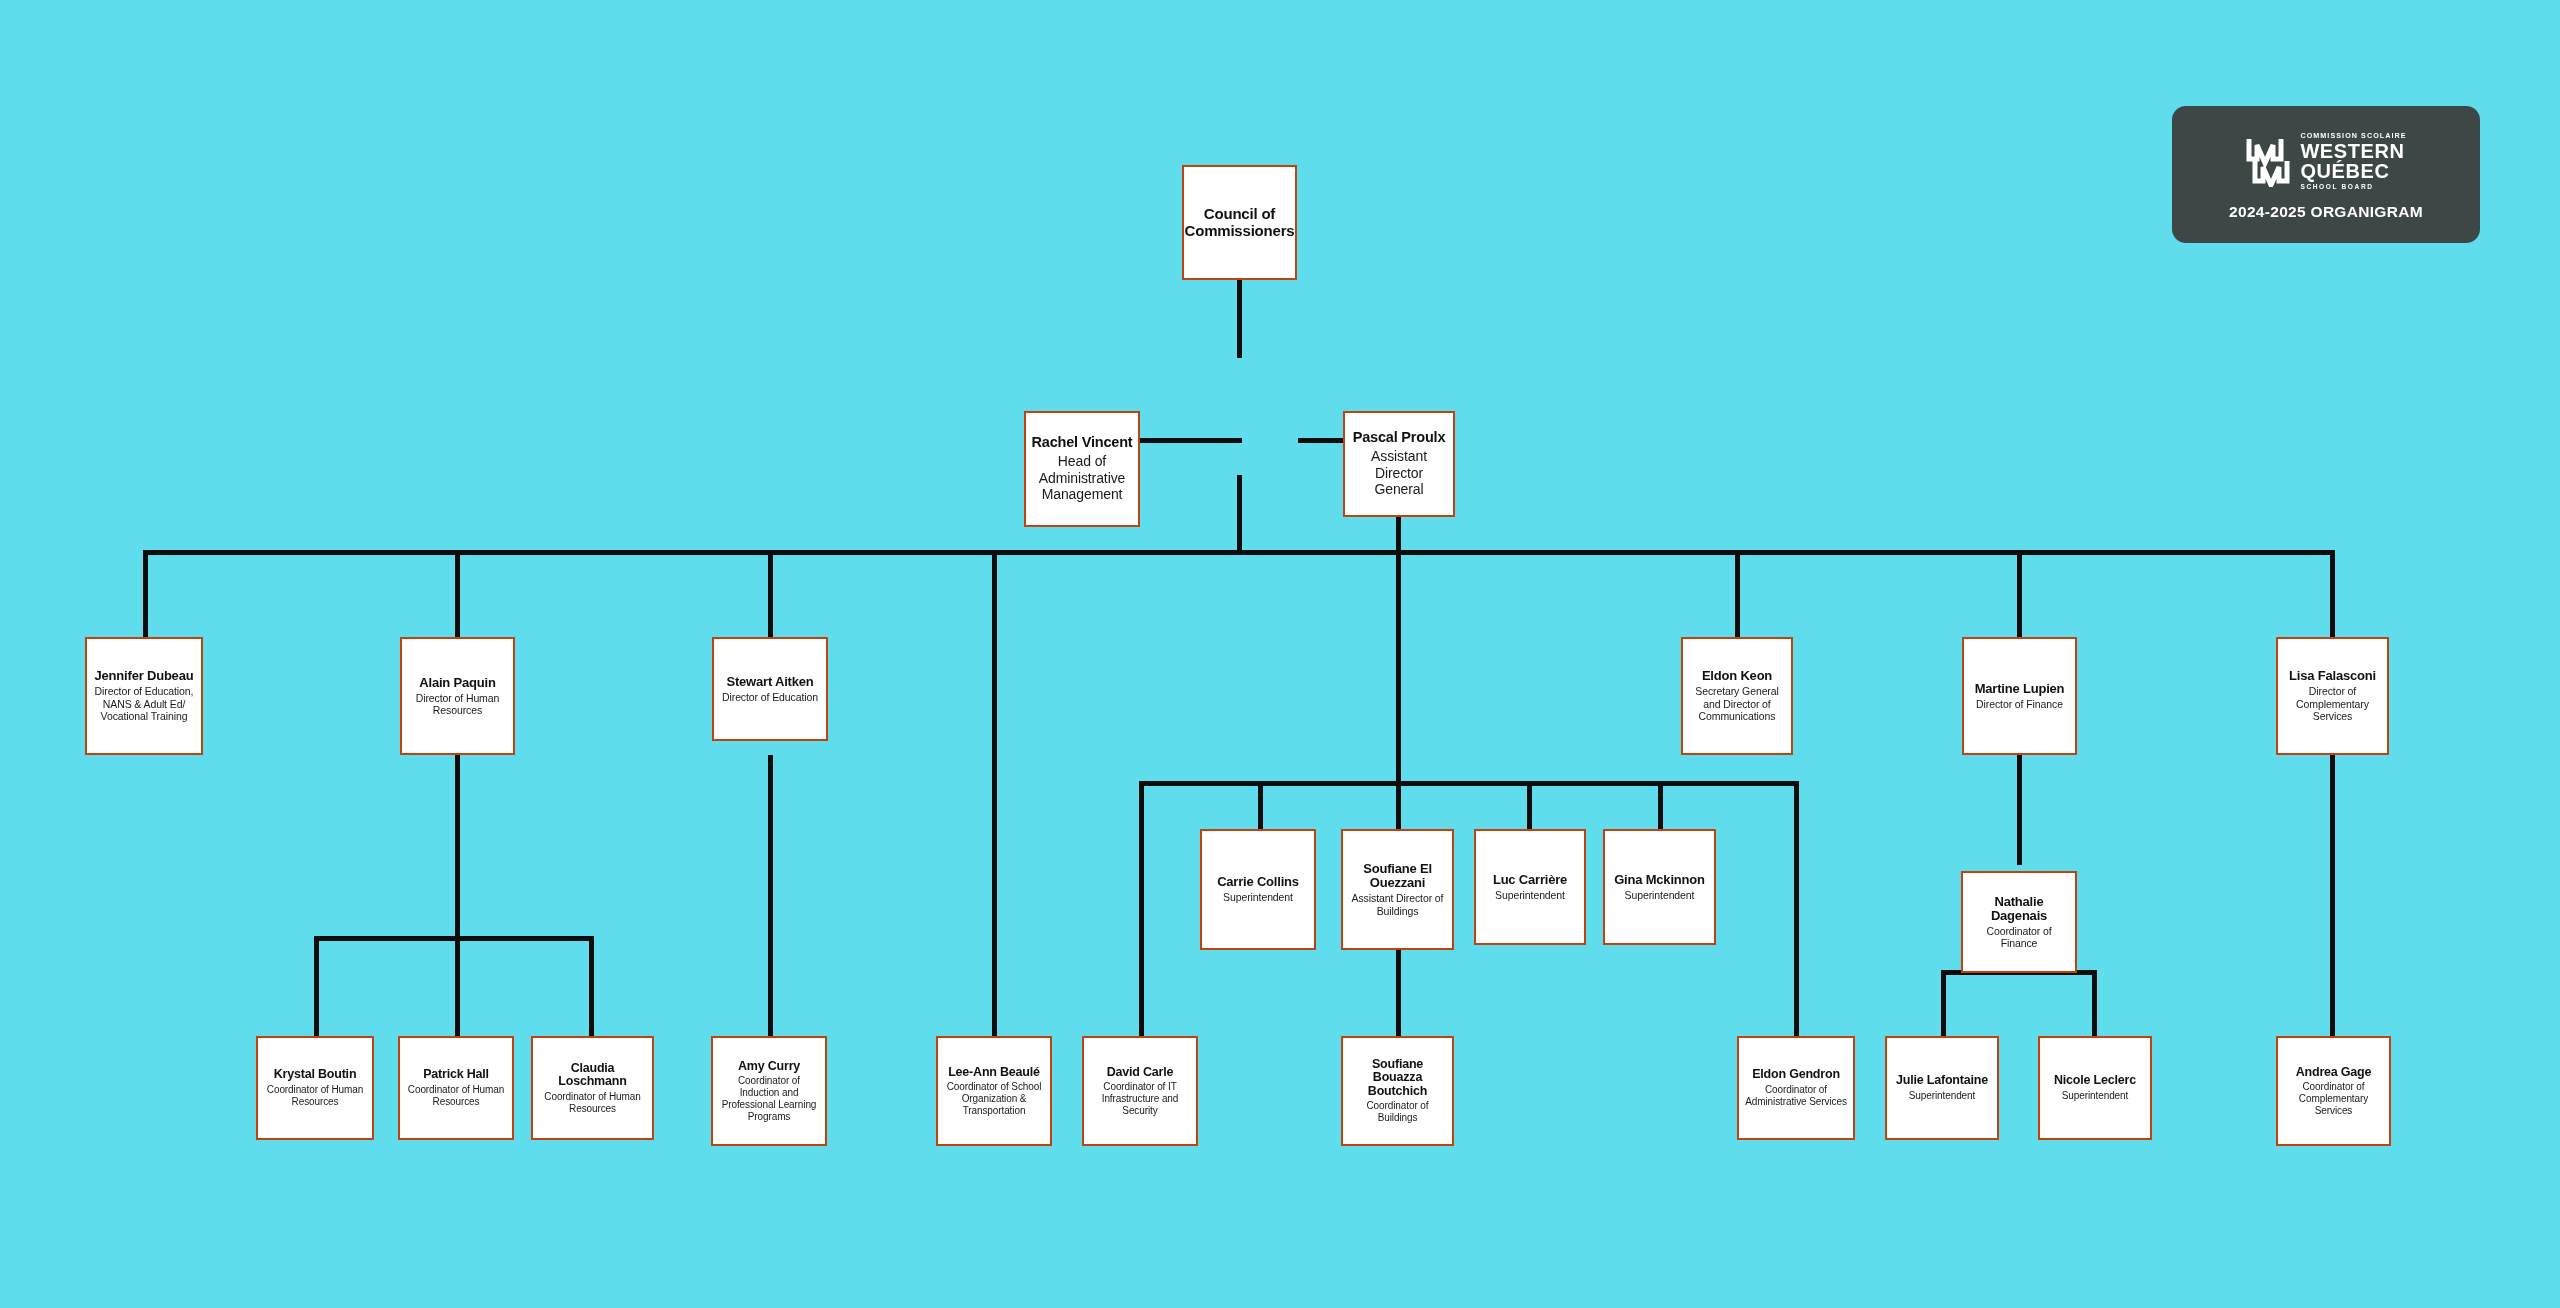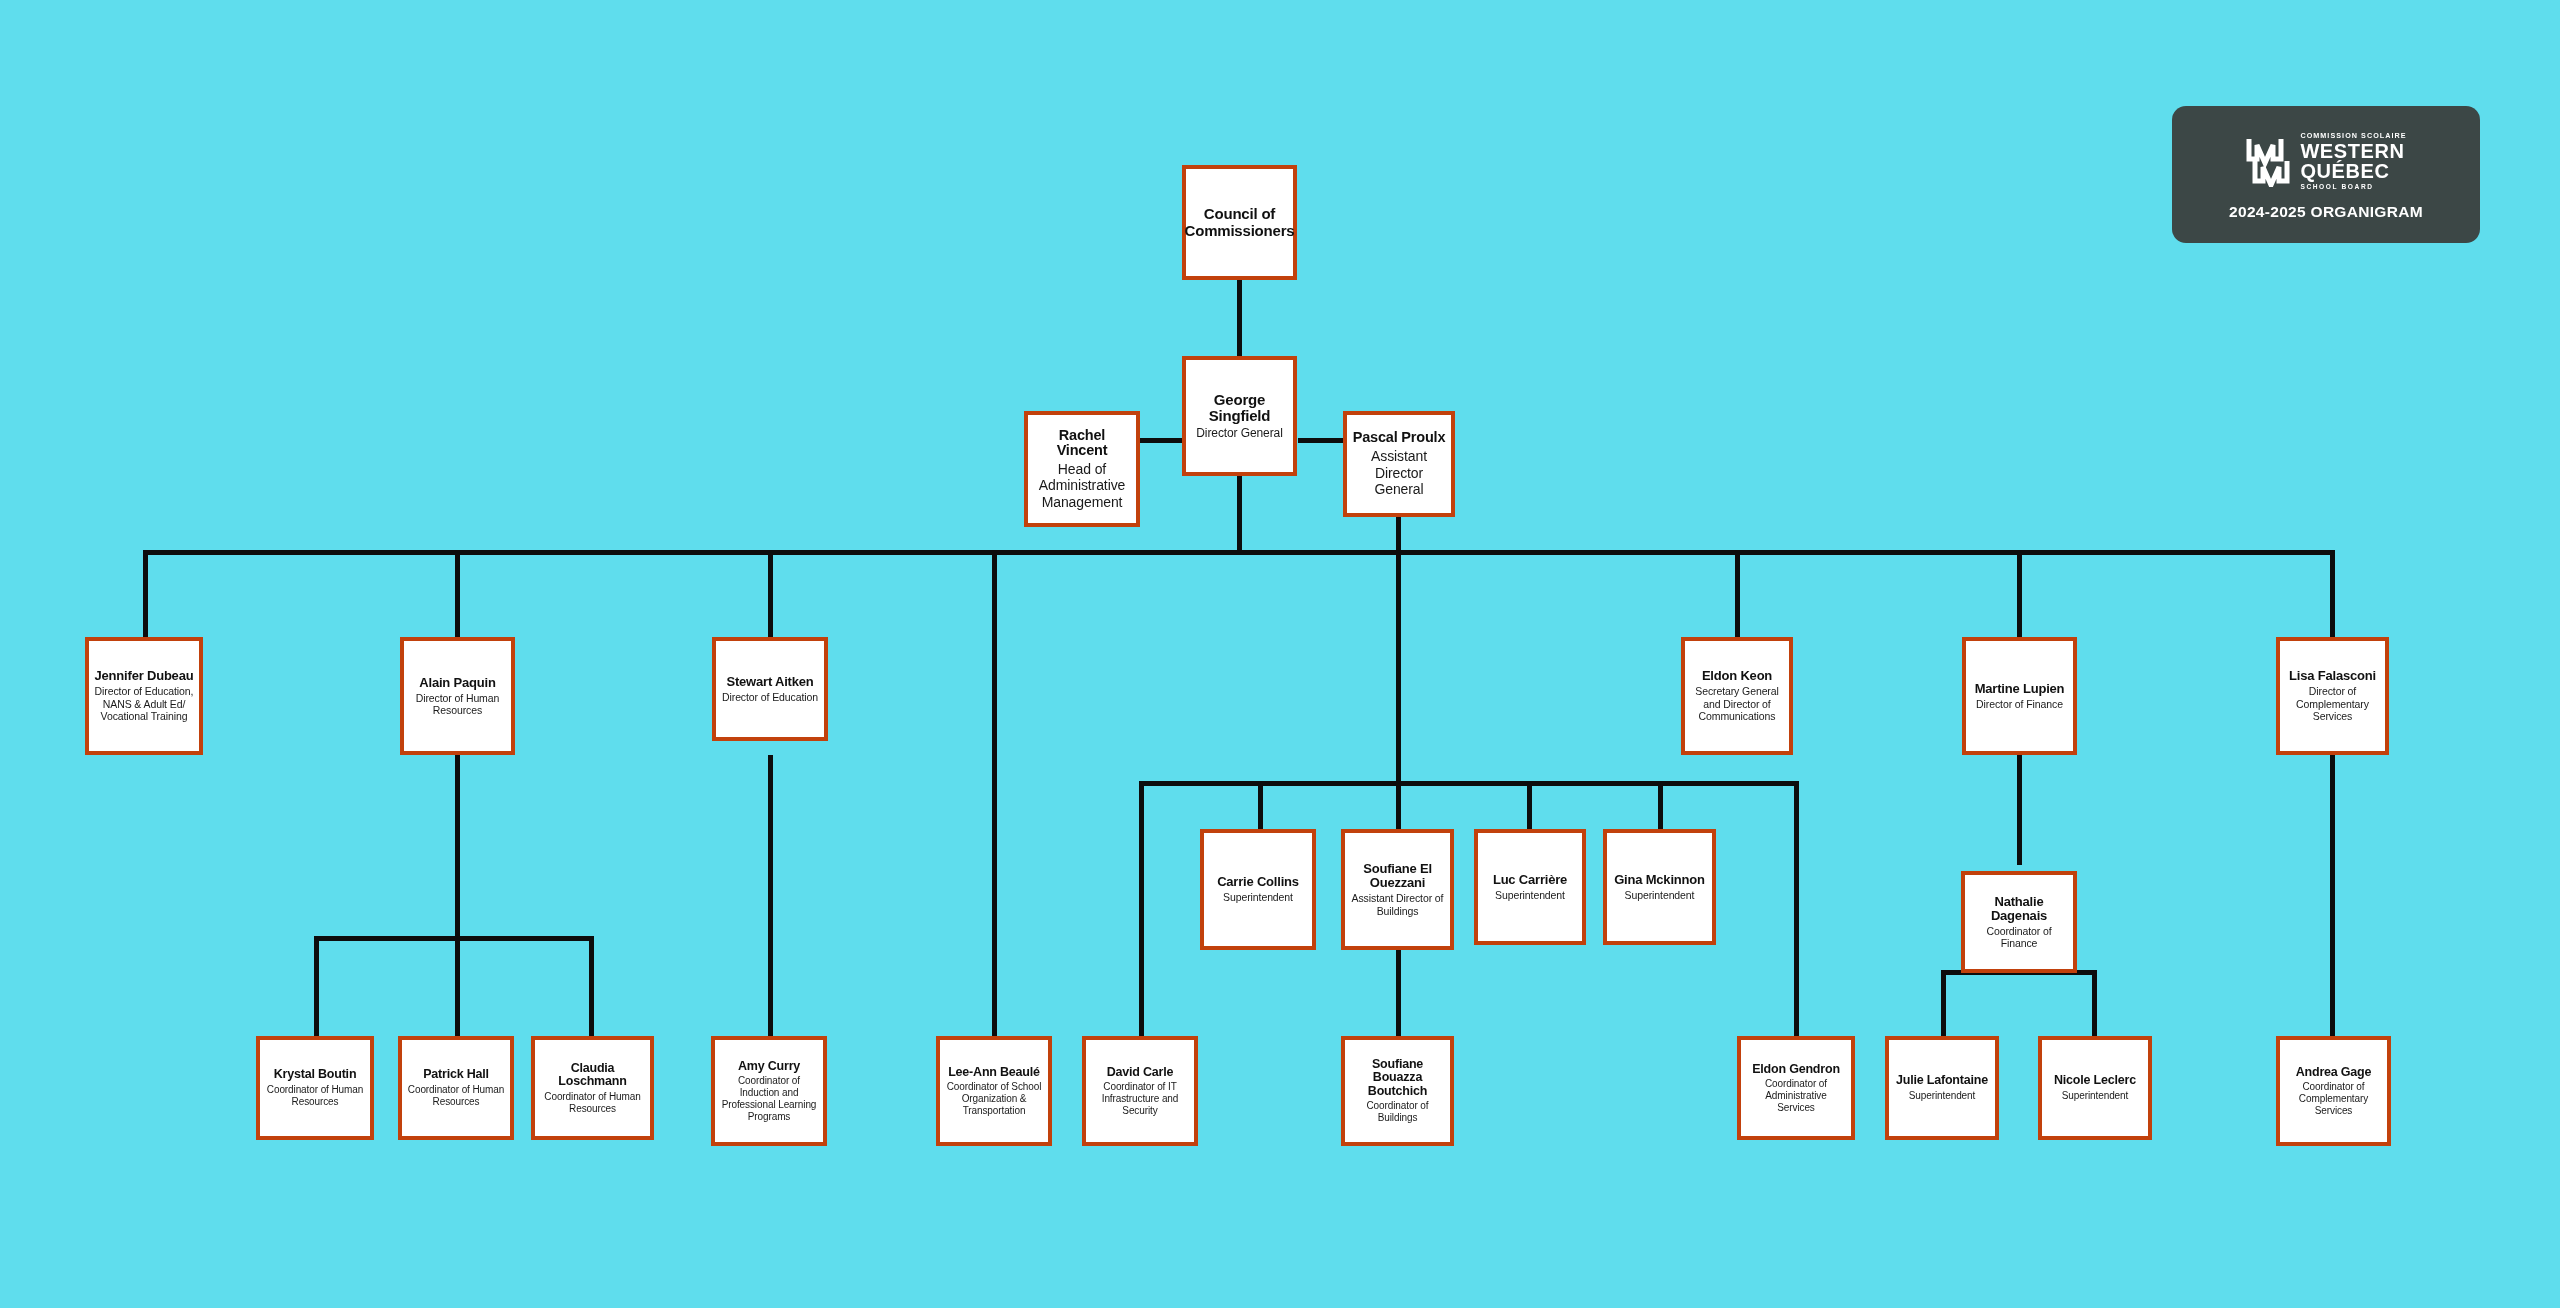--- a/index.html
+++ b/index.html
@@ -22,21 +22,21 @@
   .line {
     position: absolute;
     background: #0d0d0d;
   }
 
   
   .node {
     position: absolute;
     box-sizing: border-box;
     background: #ffffff;
-    border: 4px solid #c2410c;
+    border: 2px solid #c2410c;
     display: flex;
     flex-direction: column;
     align-items: center;
     justify-content: center;
     text-align: center;
     padding: 12px 5px;
     z-index: 5;
   }
   .node .nm {
     font-weight: bold;
@@ -163,24 +163,20 @@
   <div class="line" style="left:1941px; top:970px; width:155px; height:5px;"></div>
   <div class="line" style="left:1941px; top:970px; width:5px; height:67px;"></div>
   <div class="line" style="left:2092px; top:970px; width:5px; height:67px;"></div>
 
   <div class="line" style="left:2330px; top:755px; width:5px; height:282px;"></div>
 
   <div class="node t-root" style="left:1182px; top:165px; width:115px; height:115px;">
     <div class="nm">Council of Commissioners</div>
   </div>
 
-  <div class="node t-root" style="left:1182px; top:356px; width:115px; height:120px;">
-    <div class="nm">George Singfield</div>
-    <div class="ti">Director General</div>
-  </div>
 
   <div class="node t-lead" style="left:1024px; top:411px; width:116px; height:116px;">
     <div class="nm">Rachel Vincent</div>
     <div class="ti">Head of Administrative Management</div>
   </div>
 
   <div class="node t-lead" style="left:1343px; top:411px; width:112px; height:106px;">
     <div class="nm">Pascal Proulx</div>
     <div class="ti">Assistant Director General</div>
   </div>

